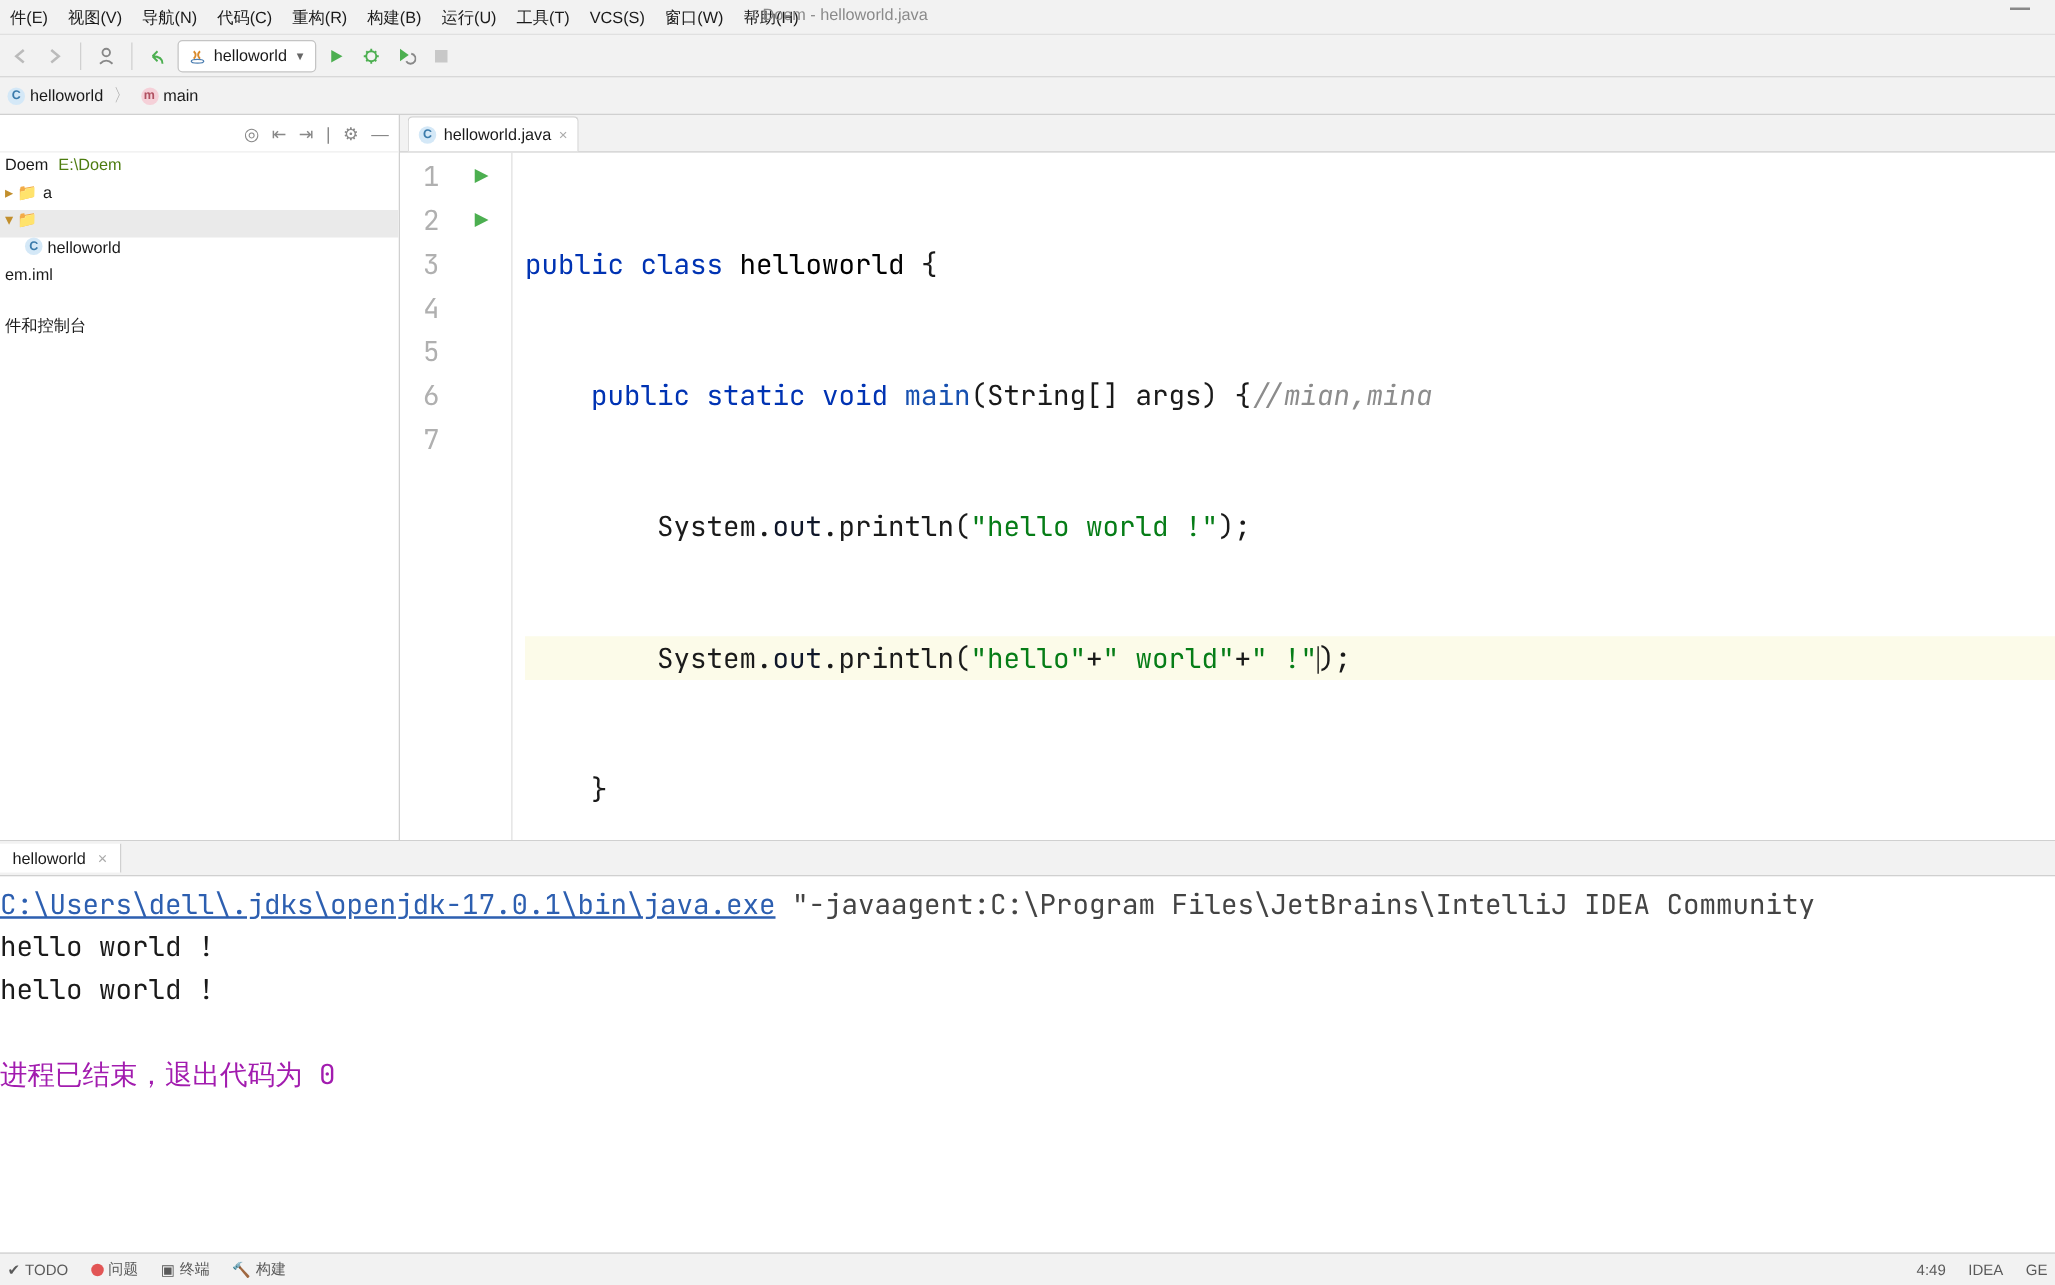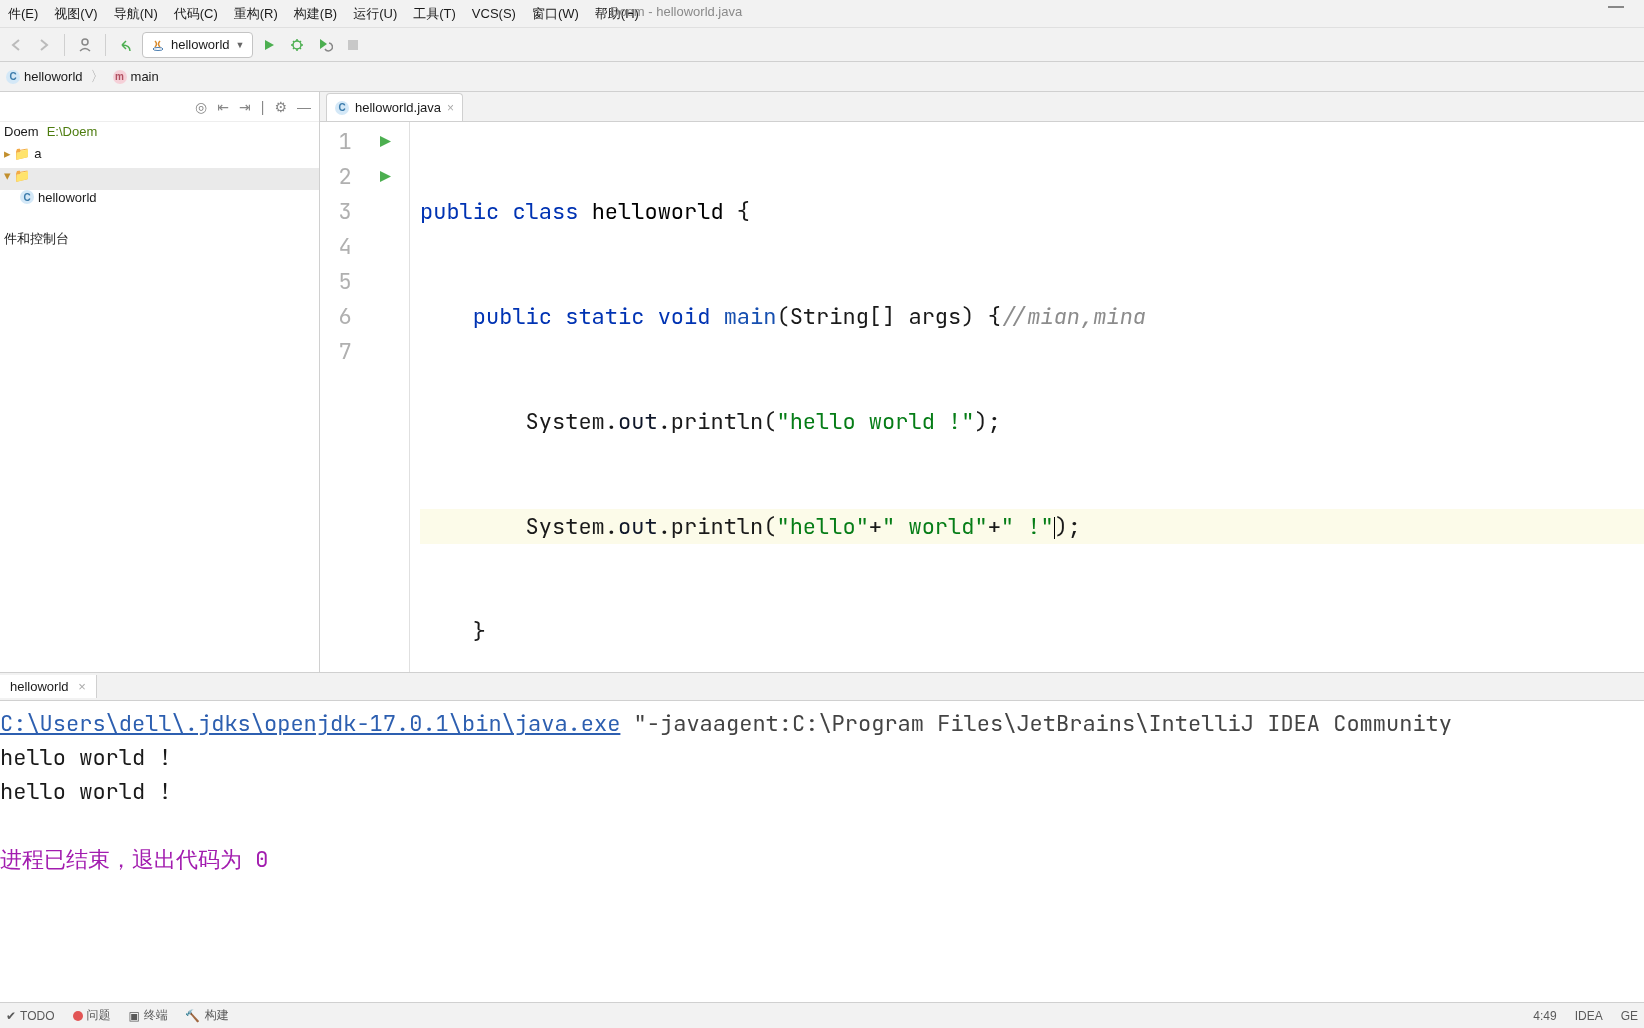--- a/index.html
+++ b/index.html
@@ -347,20 +347,23 @@
         <span class="folder-icon">▸ 📁</span>
         <span>a</span>
       </div>
       <div class="tree-row selected">
         <span class="folder-icon">▾ 📁</span>
         <span></span>
       </div>
       <div class="tree-row" style="padding-left:20px">
         <span class="class-icon">C</span>
         <span>helloworld</span>
+      </div>
+      <div class="tree-row">
+        <span>em.iml</span>
       </div>
       <div class="tree-row" style="margin-top:18px">
         <span>件和控制台</span>
       </div>
     </div>
   </div>
 
   <div class="editor-pane">
     <div class="editor-tabs">
       <div class="editor-tab">

